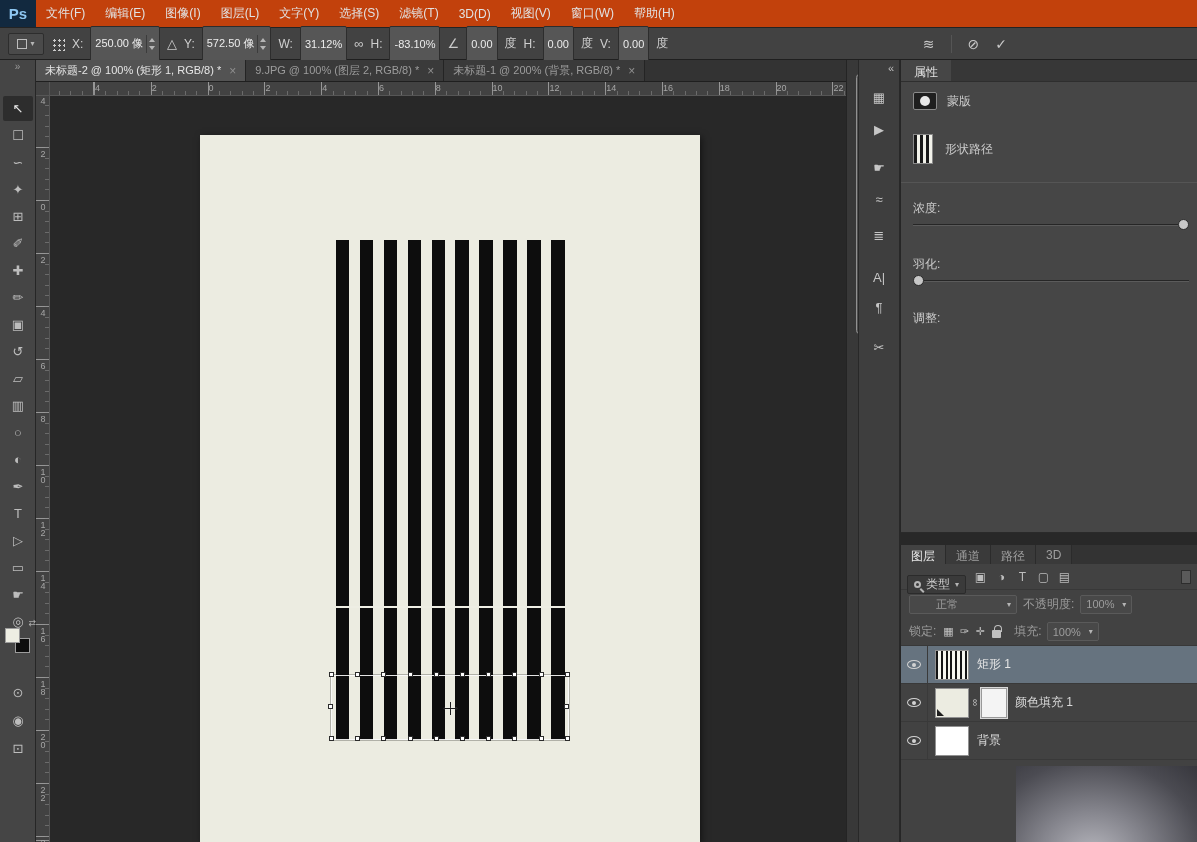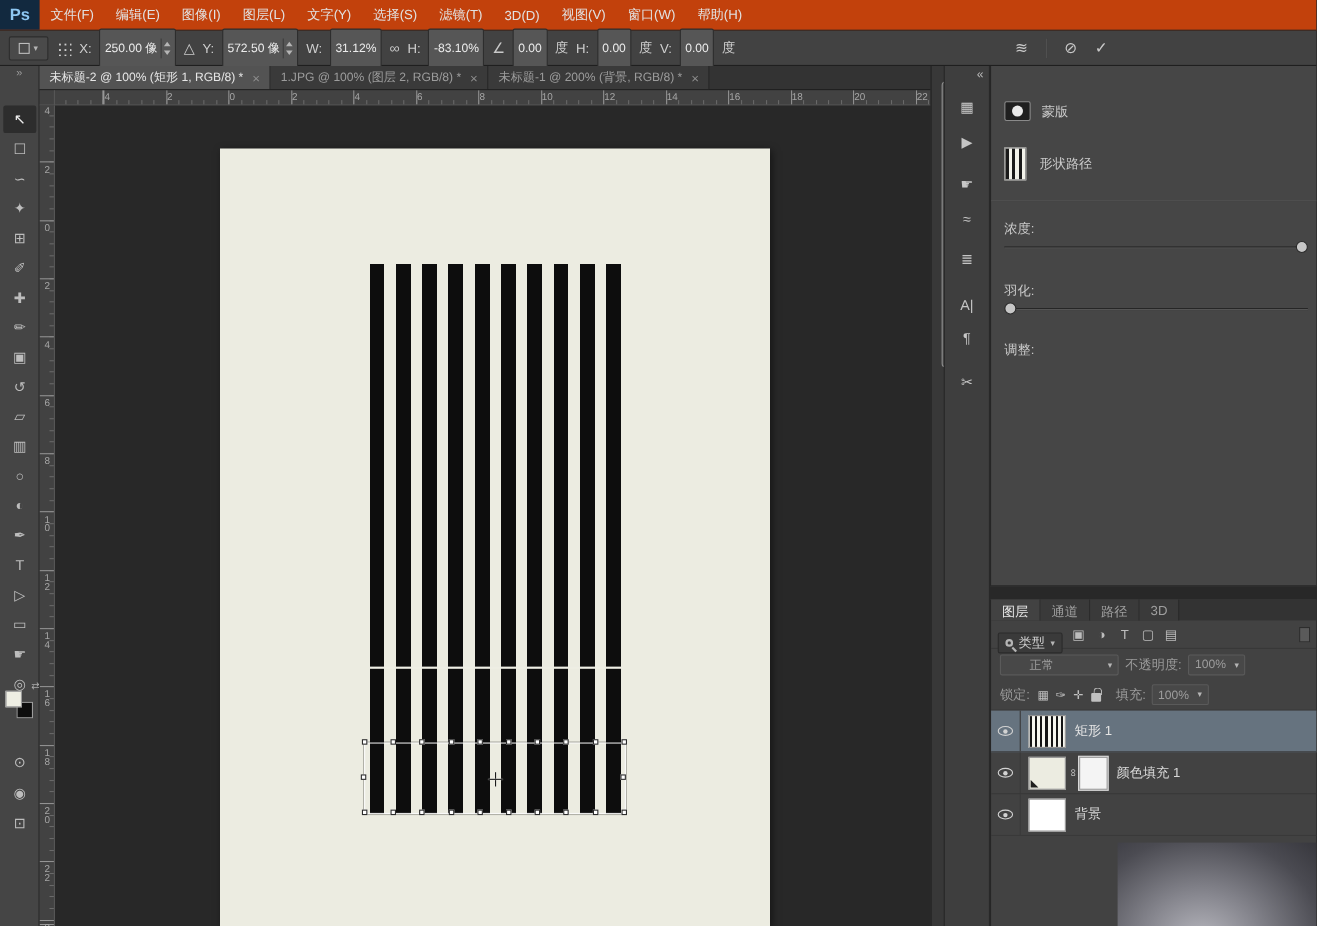--- a/index.html
+++ b/index.html
@@ -229,21 +229,21 @@
       <div class="tool" style="top: 648px;">◉</div>
       <div class="tool" style="top: 676px;">⊡</div>
     </div>
 
   <div id="tabbar">
       <div class="doc-tab active">
         <span class="tab-label">未标题-2 @ 100% (矩形 1, RGB/8) *</span>
         <span class="tab-close">×</span>
       </div>
       <div class="doc-tab">
-        <span class="tab-label">1.JPG @ 100% (图层 2, RGB/8) *</span>
+        <span class="tab-label">9.JPG @ 100% (图层 2, RGB/8) *</span>
         <span class="tab-close">×</span>
       </div>
       <div class="doc-tab">
         <span class="tab-label">未标题-1 @ 200% (背景, RGB/8) *</span>
         <span class="tab-close">×</span>
       </div>
     </div>
 
   <div id="ruler-corner"></div>
   <div id="ruler-h">
@@ -325,20 +325,23 @@
       <div class="dock-icon" style="top: 62px;">▶</div>
       <div class="dock-icon" style="top: 100px;">☛</div>
       <div class="dock-icon" style="top: 132px;">≈</div>
       <div class="dock-icon" style="top: 168px;">≣</div>
       <div class="dock-icon" style="top: 210px;">A|</div>
       <div class="dock-icon" style="top: 240px;">¶</div>
       <div class="dock-icon" style="top: 280px;">✂</div>
     </div>
 
   <div id="properties">
+    <div id="prop-header">
+      <div id="prop-tab">属性</div>
+    </div>
     <div id="mask-row" class="prop-abs">
       <div id="mask-icon"></div>
       <span class="prop-label">蒙版</span>
     </div>
     <div id="shape-row" class="prop-abs">
       <div id="shape-icon"></div>
       <span class="prop-label">形状路径</span>
     </div>
     <div class="prop-div prop-abs" style="top:122px"></div>
     <span class="prop-label prop-abs" style="top:140px;left:12px">浓度:</span>

